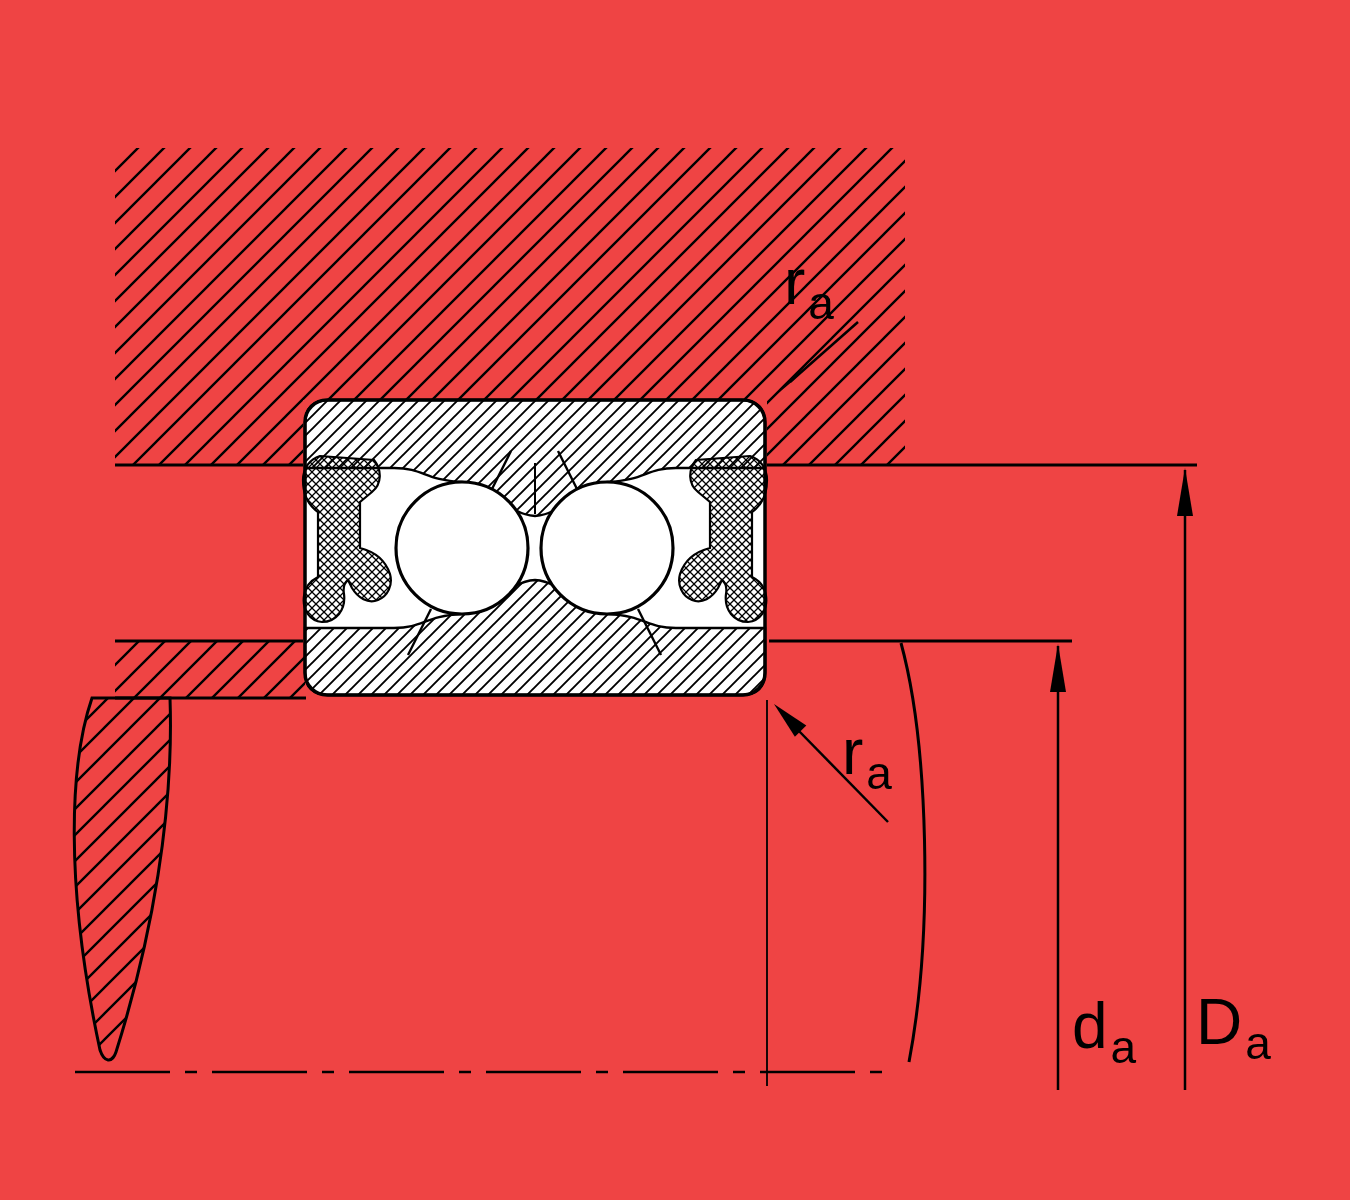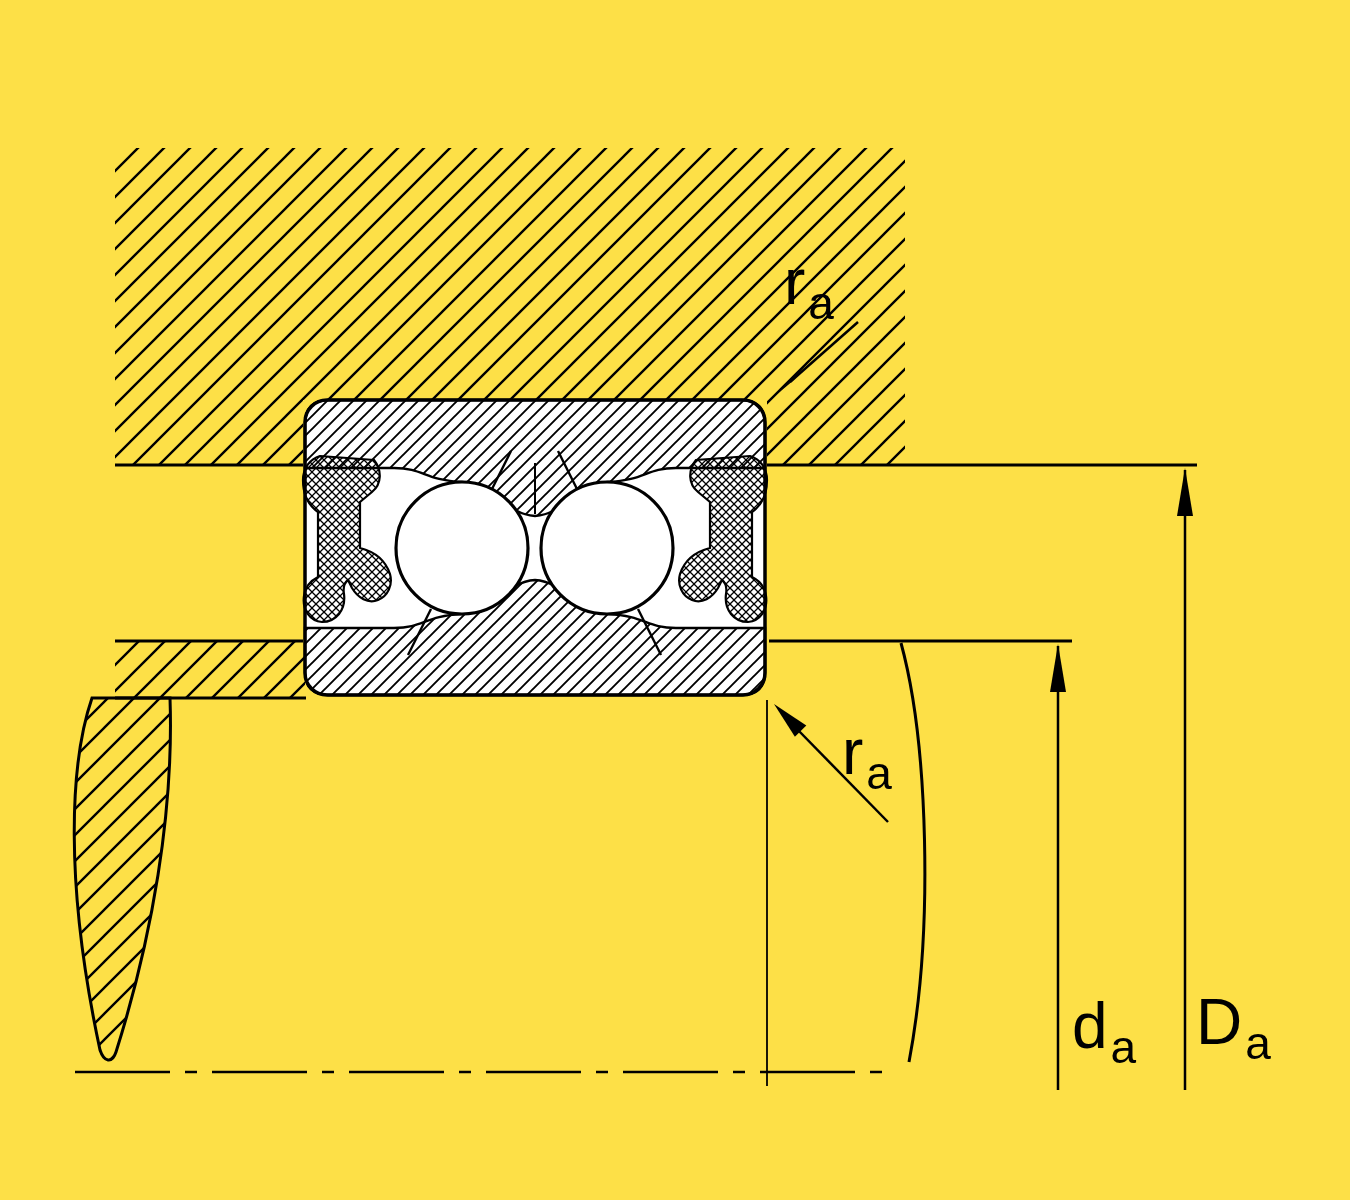--- a/index.html
+++ b/index.html
@@ -1,16 +1,16 @@
 <!DOCTYPE html>
 <html><head>
 <meta charset="utf-8">
 <style>
   html,body{margin:0;padding:0;background:#ffffff;}
-  #stage{position:relative;width:1350px;height:1200px;background:#fde047;overflow:hidden;
+  #stage{position:relative;width:1350px;height:1200px;background:#ef4444;overflow:hidden;
          font-family:"Liberation Sans",sans-serif;}
   #stage svg{position:absolute;left:0;top:0;display:block;}
   .dim-label{position:absolute;color:#000;white-space:nowrap;}
   .dim-label .main{font-size:64px;line-height:1;}
   .dim-label .sub{font-size:46px;line-height:1;position:relative;top:15px;left:3px;}
 </style>
 </head>
 <body>
 
 <div id="stage">

